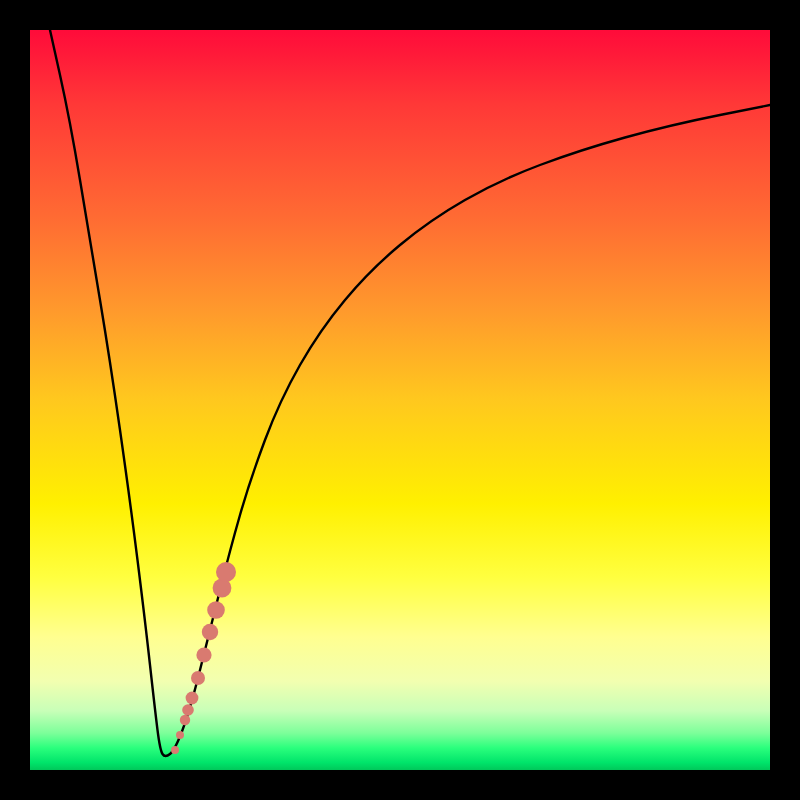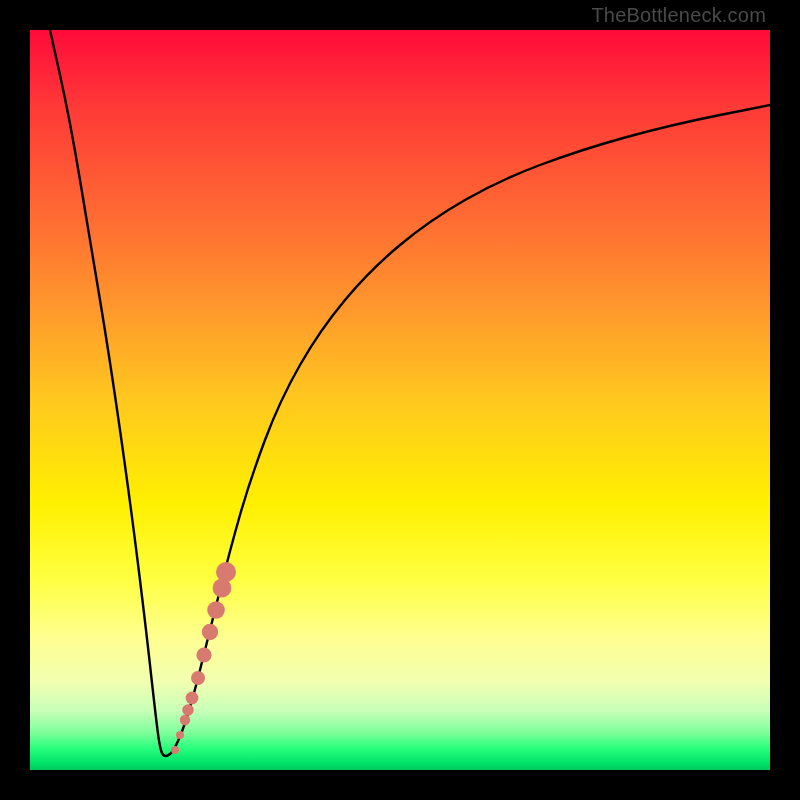--- a/index.html
+++ b/index.html
@@ -59,21 +59,20 @@
   svg.curve {
     position: absolute;
     inset: 0;
   }
 </style>
 </head>
 <body>
 
 <div class="frame">
 
-  <div class="watermark">TheBottleneck.com</div>
 
   <div class="plot-area">
     <div class="gradient-bg"></div>
 
     <svg class="curve" viewBox="0 0 740 740" preserveAspectRatio="none">
       <path fill="none" stroke="#000" stroke-width="2.4" stroke-linecap="round" d="M 20 0 Q 20 0 30 45 Q 40 90 50 150 Q 60 210 70 270 Q 80 330 90 400 Q 100 470 107.5 530 Q 115 590 120 635 Q 125 680 127.5 700 Q 130 720 132.5 724 Q 135 728 140 724 Q 145 720 152.5 700 Q 160 680 170 640 Q 180 600 190 560 Q 200 520 210 485 Q 220 450 235 410 Q 250 370 270 335 Q 290 300 315 270 Q 340 240 370 215 Q 400 190 435 170 Q 470 150 510 135 Q 550 120 595 107.5 Q 640 95 690 85 T 740 75"></path>
       <g>
           <circle cx="145" cy="720" r="4" fill="#d97a70"></circle>
           <circle cx="150" cy="705" r="4" fill="#d97a70"></circle>
           <circle cx="155" cy="690" r="5.2" fill="#d97a70"></circle>

